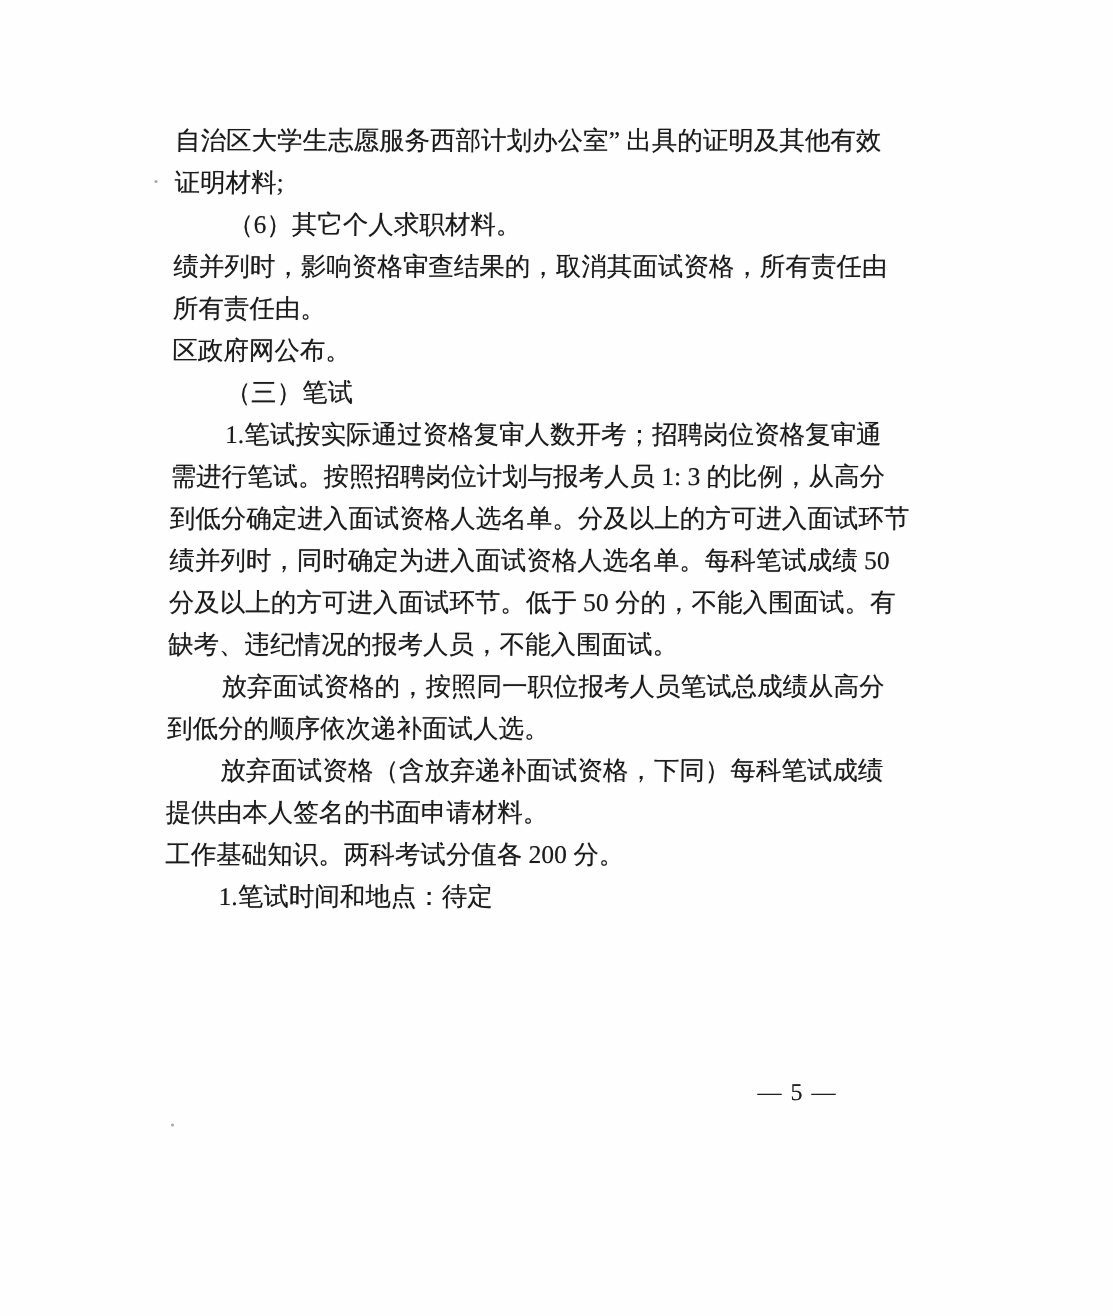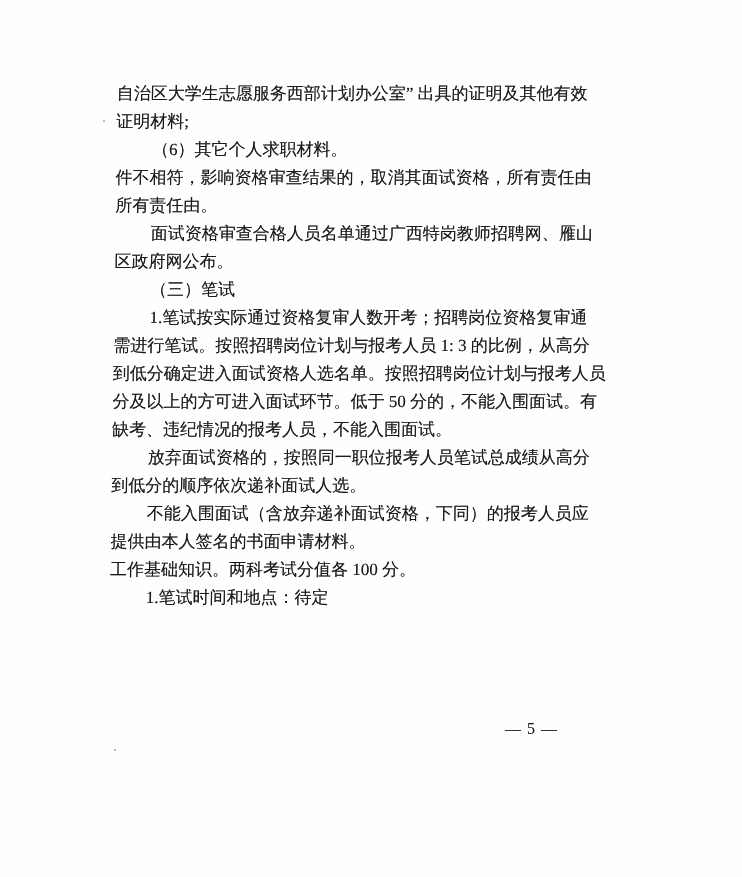--- a/index.html
+++ b/index.html
@@ -58,35 +58,35 @@
 </style>
 </head>
 <body>
 
 <div class="page">
 
   <div class="text-block">
     <div class="ln">自治区大学生志愿服务西部计划办公室” 出具的证明及其他有效</div>
     <div class="ln">证明材料;</div>
     <div class="ln ind">（6）其它个人求职材料。</div>
-    <div class="ln">件不相符，影响资格审查结果的，取消其面试资格，所有责任由</div>
+    <div class="ln">绩并列时，影响资格审查结果的，取消其面试资格，所有责任由</div>
     <div class="ln">所有责任由。</div>
-    <div class="ln ind">面试资格审查合格人员名单通过广西特岗教师招聘网、雁山</div>
     <div class="ln">区政府网公布。</div>
     <div class="ln ind">（三）笔试</div>
     <div class="ln ind">1.笔试按实际通过资格复审人数开考；招聘岗位资格复审通</div>
     <div class="ln">需进行笔试。按照招聘岗位计划与报考人员 1: 3 的比例，从高分</div>
-    <div class="ln">到低分确定进入面试资格人选名单。按照招聘岗位计划与报考人员</div>
+    <div class="ln">到低分确定进入面试资格人选名单。分及以上的方可进入面试环节</div>
+    <div class="ln">绩并列时，同时确定为进入面试资格人选名单。每科笔试成绩 50</div>
     <div class="ln">分及以上的方可进入面试环节。低于 50 分的，不能入围面试。有</div>
     <div class="ln">缺考、违纪情况的报考人员，不能入围面试。</div>
     <div class="ln ind">放弃面试资格的，按照同一职位报考人员笔试总成绩从高分</div>
     <div class="ln">到低分的顺序依次递补面试人选。</div>
-    <div class="ln ind">不能入围面试（含放弃递补面试资格，下同）的报考人员应</div>
+    <div class="ln ind">放弃面试资格（含放弃递补面试资格，下同）每科笔试成绩</div>
     <div class="ln">提供由本人签名的书面申请材料。</div>
-    <div class="ln">工作基础知识。两科考试分值各 100 分。</div>
+    <div class="ln">工作基础知识。两科考试分值各 200 分。</div>
     <div class="ln ind">1.笔试时间和地点：待定</div>
   </div>
 
   <div class="page-number">— 5 —</div>
 
   <div class="speck s1"></div>
   <div class="speck s2"></div>
 
 </div>
 

